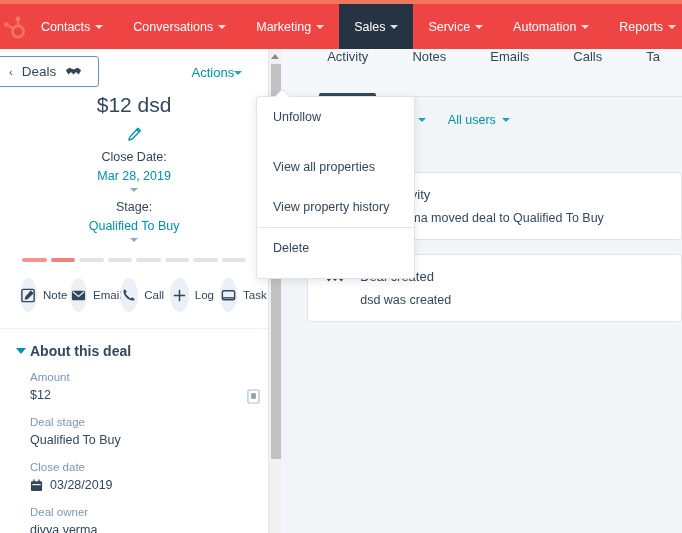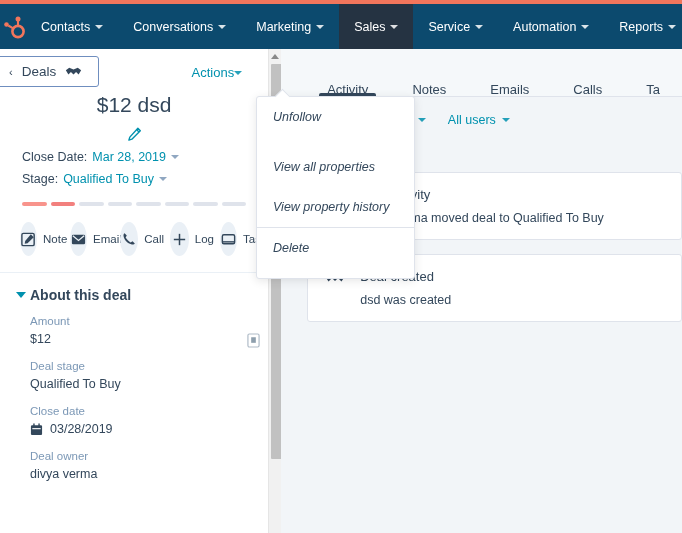--- a/index.html
+++ b/index.html
@@ -7,21 +7,21 @@
     width: 682px; height: 533px;
     font-family: "Liberation Sans", sans-serif;
     background: #f2f5f8;
     overflow: hidden;
   }
   .app { position: relative; width: 682px; height: 533px; }
 
   
   .orange-stripe { height: 4px; background: #f2765c; }
   .navbar {
-    height: 45px; background: #0c4a6e;
+    height: 45px; background: #ef4444;
     display: flex; align-items: stretch;
   }
   .logo-wrap {
     width: 96px; display: flex; align-items: center; justify-content: center;
   }
   .nav-item {
     display: flex; align-items: center; gap: 5px;
     padding: 0 15px; color: #ffffff; font-size: 12.5px;
     cursor: pointer; white-space: nowrap;
   }
@@ -55,21 +55,21 @@
     color: #0091ae; font-size: 13px; cursor: pointer;
   }
   .actions-link .caret { border-top-color: #0091ae; }
 
   .deal-head { padding: 0 22px; }
   .deal-title-row { display: flex; align-items: center; gap: 10px; flex-direction: column; }
   .deal-title { font-size: 21px; color: #33475b; font-weight: 400; }
   .pencil { cursor: pointer; }
   .meta-line {
     font-size: 12.5px; color: #33475b; margin-top: 8px;
-    display: flex; align-items: center; gap: 5px;
+    display: flex; align-items: center; gap: 5px; flex-direction: column;
   }
   .meta-val { color: #0091ae; cursor: pointer; }
   .meta-line .caret { border-top-color: #7c98b6; }
 
   .stage-bar { display: flex; gap: 4px; margin: 16px 22px 0 22px; }
   .seg { height: 4px; flex: 1; border-radius: 2px; background: #dfe3eb; }
   .seg.f1 { background: #f8948c; }
   .seg.f2 { background: #f2807e; }
 
   .act-row { display: flex; padding: 16px 20px 10px 20px; gap: 6px; }
@@ -126,21 +126,21 @@
 
   
   .right-col { flex: 1; background: #f2f5f8; height: 484px; position: relative; }
   .tabs {
     display: flex; height: 48px; align-items: center;
     padding-left: 24px; gap: 0; border-bottom: 1px solid #dfe3eb;
     background: #f5f8fa;
   }
   .tab {
     font-size: 13px; color: #33475b; padding: 0 22px;
-    height: 48px; display: flex; align-items: flex-end;
+    height: 48px; display: flex; align-items: flex-start;
     position: relative; cursor: pointer; white-space: nowrap;
   }
   .tab.active::after {
     content: ""; position: absolute; left: 14px; right: 14px; bottom: 0;
     height: 4px; background: #33475b; border-radius: 2px 2px 0 0;
   }
   .filter-row {
     display: flex; align-items: center; gap: 22px;
     padding: 16px 0 14px 26px;
   }
@@ -158,21 +158,21 @@
   }
   .feed-item { display: flex; gap: 14px; }
   .feed-body { flex: 1; }
   .feed-title { font-size: 13px; color: #33475b; margin-bottom: 9px; }
   .feed-sub { font-size: 12.5px; color: #33475b; }
 
   
   .dropdown {
     position: absolute; left: 256px; top: 96px; width: 159px;
     background: #ffffff; border: 1px solid #dfe3eb; border-radius: 3px;
-    box-shadow: 0 2px 10px rgba(0,0,0,.10); z-index: 40; font-style: italic;
+    box-shadow: 0 2px 10px rgba(0,0,0,.10); z-index: 40;
   }
   .dd-arrow {
     position: absolute; top: -6px; left: 20px; width: 11px; height: 11px;
     background: #ffffff; border-left: 1px solid #dfe3eb;
     border-top: 1px solid #dfe3eb; transform: rotate(45deg);
   }
   .dd-item {
     padding: 13px 16px; font-size: 12.5px; color: #33475b; cursor: pointer;
   }
   .dd-gap { height: 10px; }

